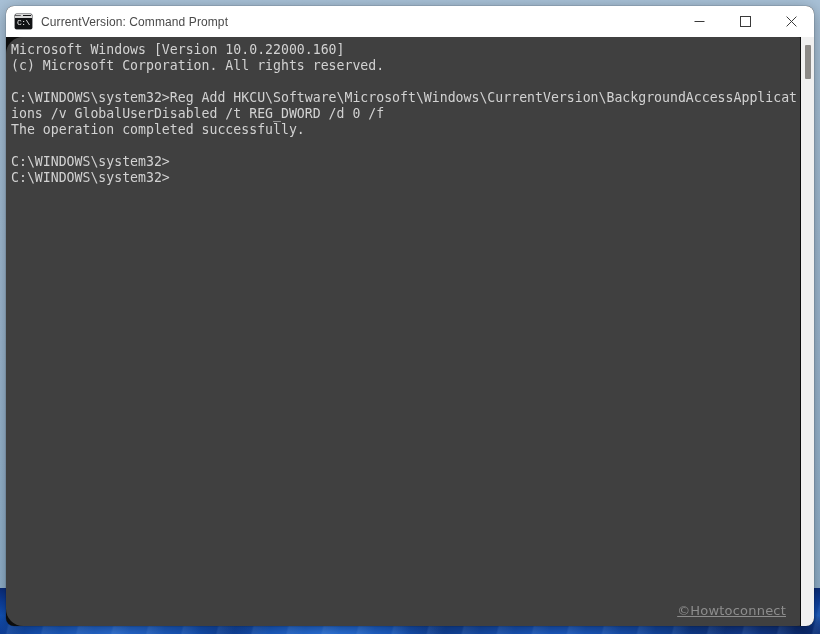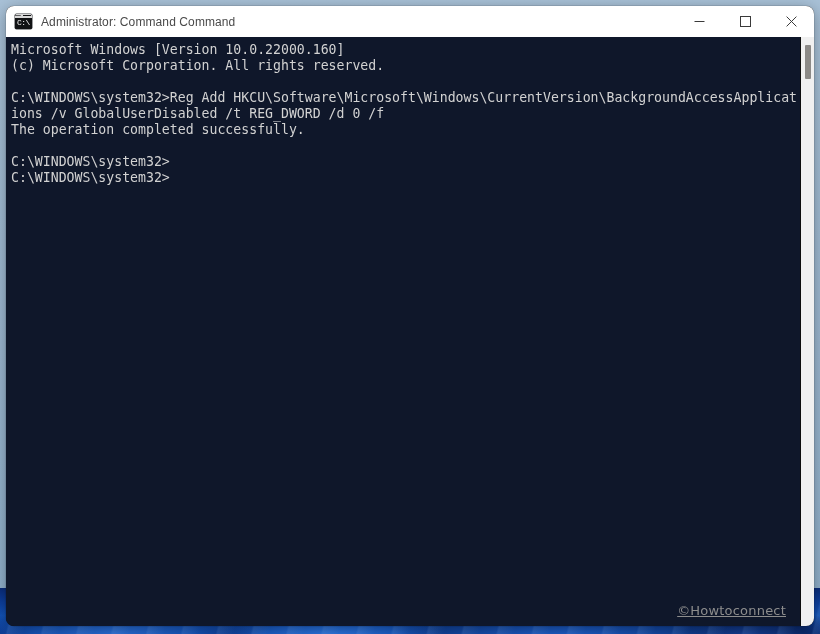--- a/index.html
+++ b/index.html
@@ -139,23 +139,24 @@
     align-items: center;
     justify-content: center;
     cursor: default;
   }
   .ctl svg { display: block; }
 
   
   #terminal-area {
     flex: 1;
     display: flex;
-    background: #0f172a;
+    background: #404040;
     position: relative;
     min-height: 0;
+    border-radius: 17px;
   }
 
   #terminal {
     flex: 1;
     padding: 5px 0 0 5px;
     font-family: "DejaVu Sans Mono", "Liberation Mono", monospace;
     font-size: 13.2px;
     line-height: 16px;
     color: #d2d2d2;
     white-space: pre;
@@ -206,21 +207,21 @@
 </div>
 
 <div id="window">
 
   <div id="titlebar">
     <div id="title-left">
       <div class="console-icon">
         <div class="bar"></div>
         <div class="prompt">C:\</div>
       </div>
-      <div id="title-text">Administrator: Command Command</div>
+      <div id="title-text">CurrentVersion: Command Prompt</div>
     </div>
 
     <div id="window-controls">
       <div class="ctl" id="ctl-min">
         <svg width="11" height="11" viewBox="0 0 11 11">
           <line x1="0.5" y1="5.5" x2="10.5" y2="5.5" stroke="#3a3a3a" stroke-width="1"></line>
         </svg>
       </div>
       <div class="ctl" id="ctl-max">
         <svg width="11" height="11" viewBox="0 0 11 11">

